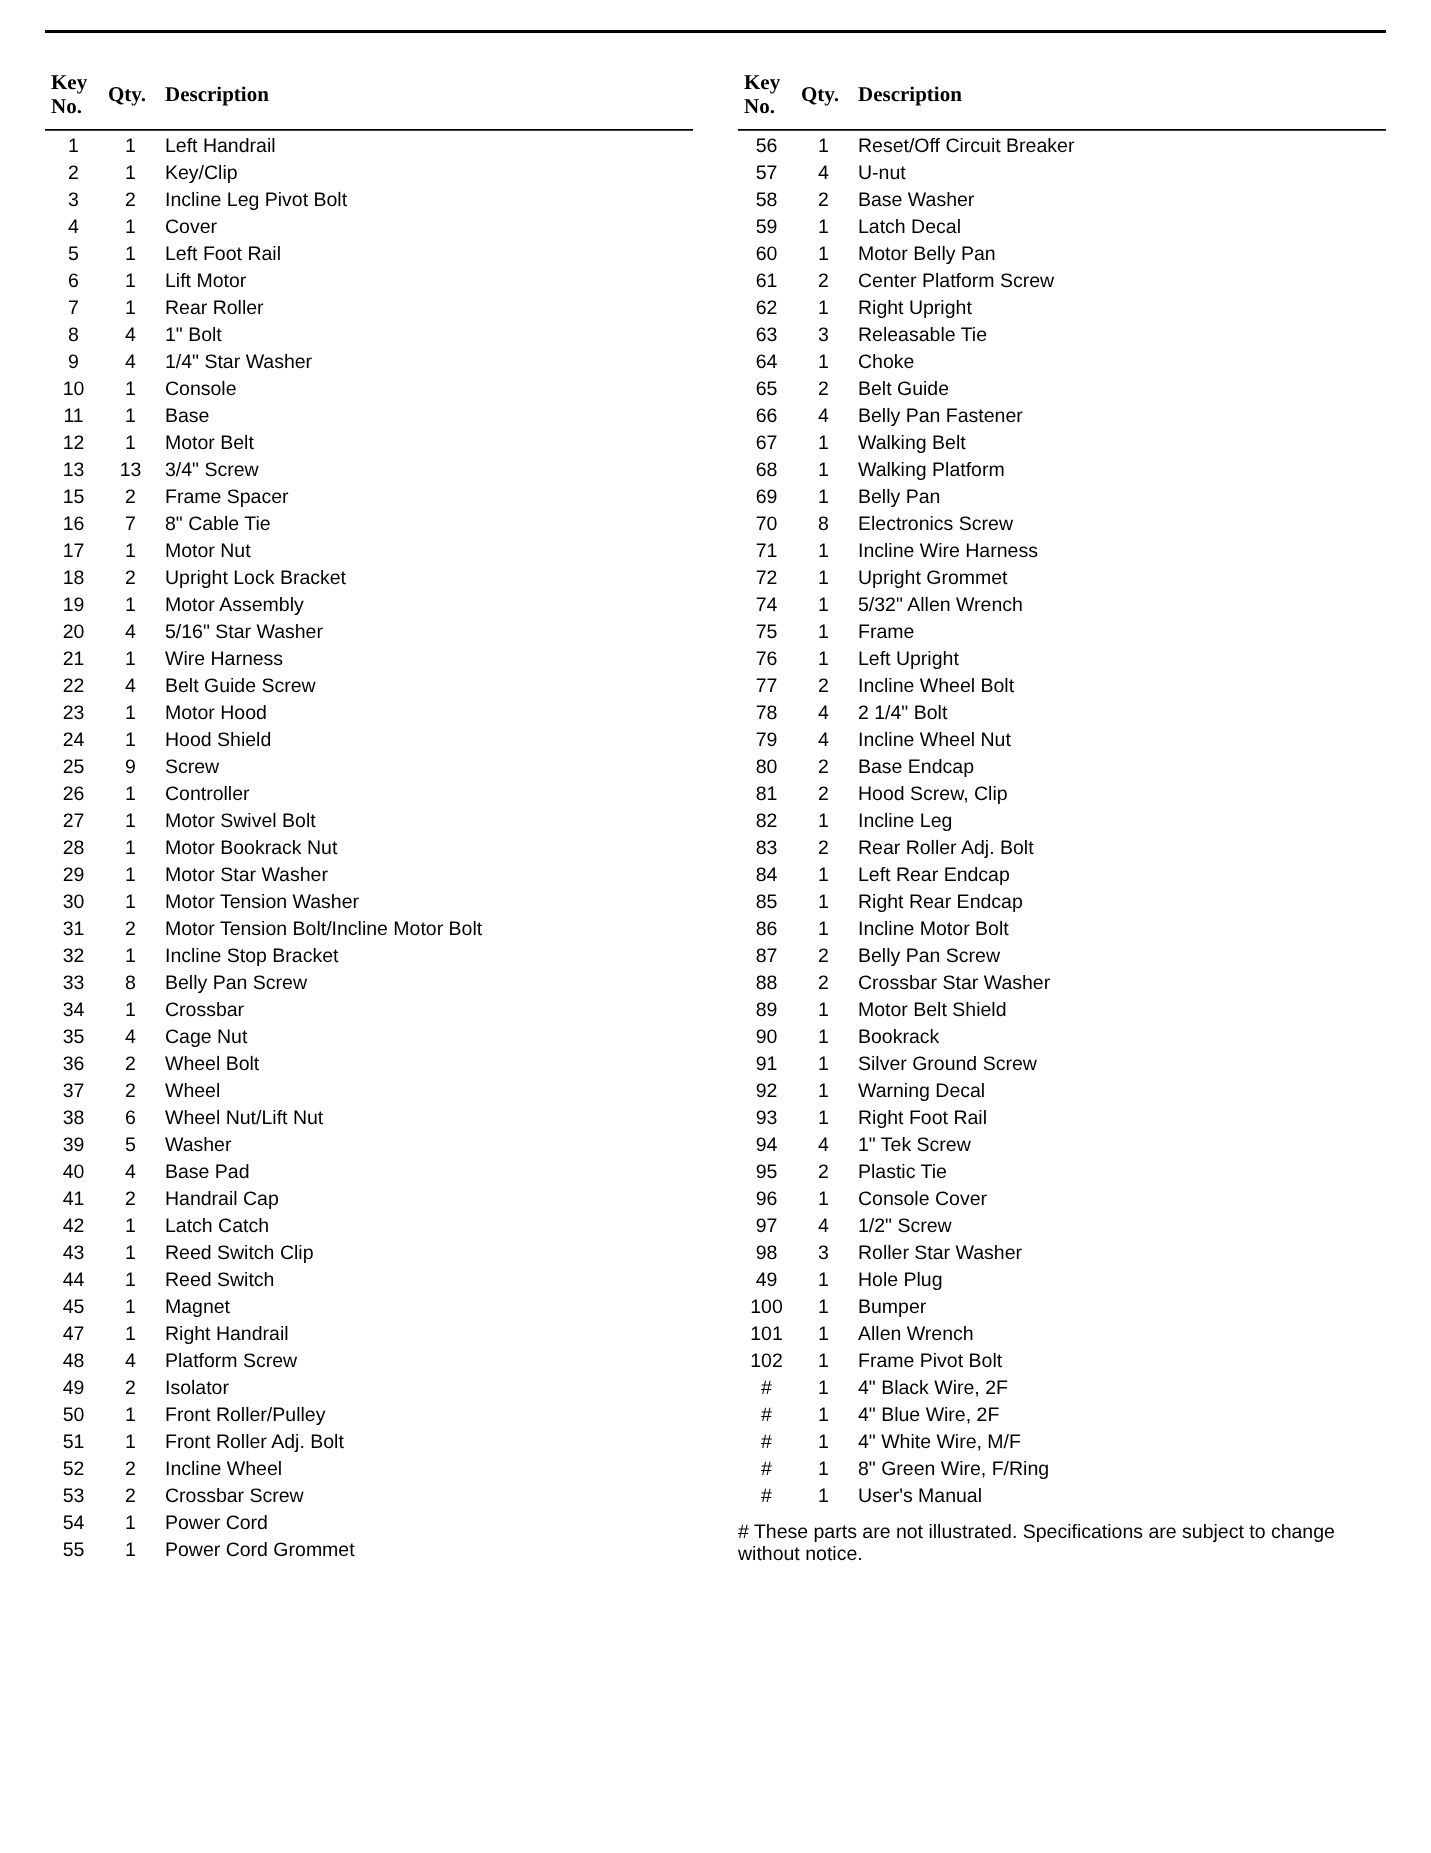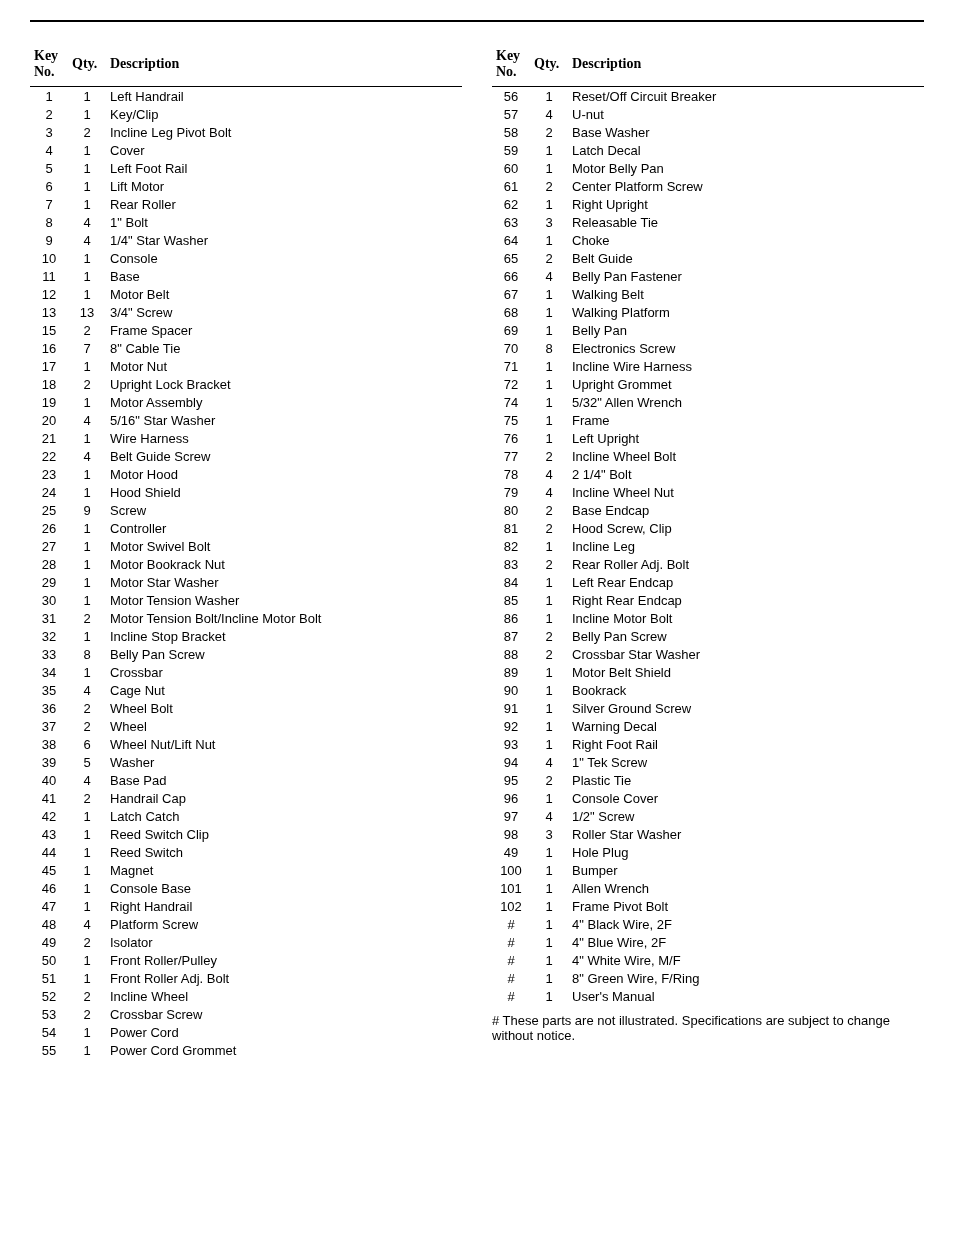--- a/index.html
+++ b/index.html
@@ -308,25 +308,20 @@
     <td class="key-no">44</td>
     <td class="qty">1</td>
     <td class="desc">Reed Switch</td>
   </tr>
           <tr>
     <td class="key-no">45</td>
     <td class="qty">1</td>
     <td class="desc">Magnet</td>
   </tr>
           <tr>
-    <td class="key-no">46</td>
-    <td class="qty">1</td>
-    <td class="desc">Console Base</td>
-  </tr>
-          <tr>
     <td class="key-no">47</td>
     <td class="qty">1</td>
     <td class="desc">Right Handrail</td>
   </tr>
           <tr>
     <td class="key-no">48</td>
     <td class="qty">4</td>
     <td class="desc">Platform Screw</td>
   </tr>
           <tr>

